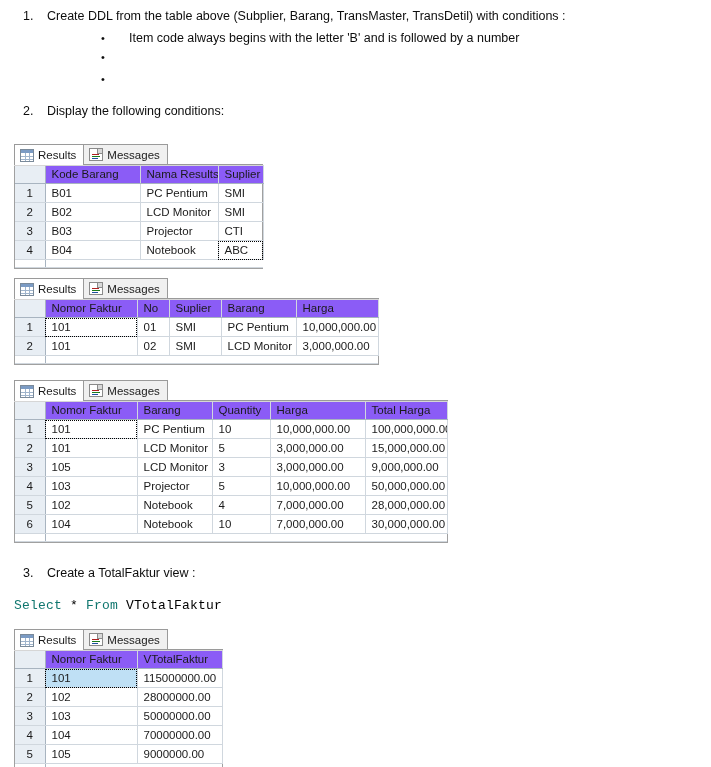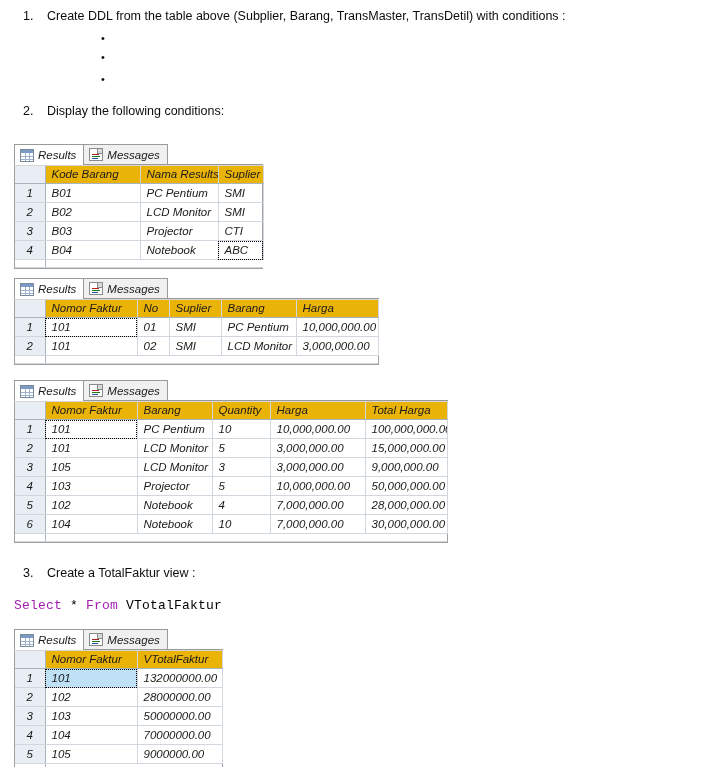--- a/index.html
+++ b/index.html
@@ -62,28 +62,27 @@
   }
 
   
   .sql-line {
     position: absolute;
     font-family: "Liberation Mono", "DejaVu Sans Mono", monospace;
     font-size: 13px;
     letter-spacing: 0.2px;
     white-space: pre;
   }
-  .kw { color: #a21caf; }
+  .kw { color: #0f766e; }
   .op { color: #000000; }
   .ident { color: #000000; }
 
   
   .rspane {
     position: absolute;
-    font-style: italic;
   }
   .tabstrip {
     height: 22px;
     display: flex;
     align-items: flex-end;
     box-sizing: border-box;
     border-bottom: 1px solid #9a9a9a;
     background: transparent;
     position: relative;
   }
@@ -191,21 +190,21 @@
     height: 18px;
     text-align: left;
     font-weight: normal;
     font-size: 11.5px;
     line-height: 18px;
     overflow: hidden;
     white-space: nowrap;
     vertical-align: middle;
   }
   .grid th {
-    background: #eab308;
+    background: #8b5cf6;
     border-bottom: 1px solid #a8b4c0;
     color: #1a1a1a;
   }
   .grid td.rowhdr, .grid th.rowhdr {
     background: #e8eef4;
     text-align: center;
     padding-left: 0;
     color: #1a1a1a;
     border-right: 1px solid #a8b4c0;
   }
@@ -234,20 +233,21 @@
 <div class="doc">
 
   <div style="position:absolute;left:0;top:8px;width:711px;">
     <div class="num-item">
       <span class="num">1.</span>
       <span class="num-text">Create DDL from the table above (Subplier, Barang, TransMaster, TransDetil) with conditions :</span>
     </div>
     <div class="bullet-list" style="margin-top:4px;">
       <div class="bullet-item">
         <span class="dot">•</span>
+        <span class="b-text">Item code always begins with the letter 'B' and is followed by a number</span>
       </div>
       <div class="bullet-item">
         <span class="dot">•</span>
       </div>
       <div class="bullet-item" style="margin-top:3px;">
         <span class="dot">•</span>
       </div>
     </div>
   </div>
 
@@ -541,21 +541,21 @@
         <tr>
           <th class="rowhdr"></th>
           <th>Nomor Faktur</th>
           <th>VTotalFaktur</th>
         </tr>
       </thead>
       <tbody>
         <tr>
           <td class="rowhdr">1</td>
           <td class="sel focus">101</td>
-          <td>132000000.00</td>
+          <td>115000000.00</td>
         </tr>
         <tr>
           <td class="rowhdr">2</td>
           <td>102</td>
           <td>28000000.00</td>
         </tr>
         <tr>
           <td class="rowhdr">3</td>
           <td>103</td>
           <td>50000000.00</td>

